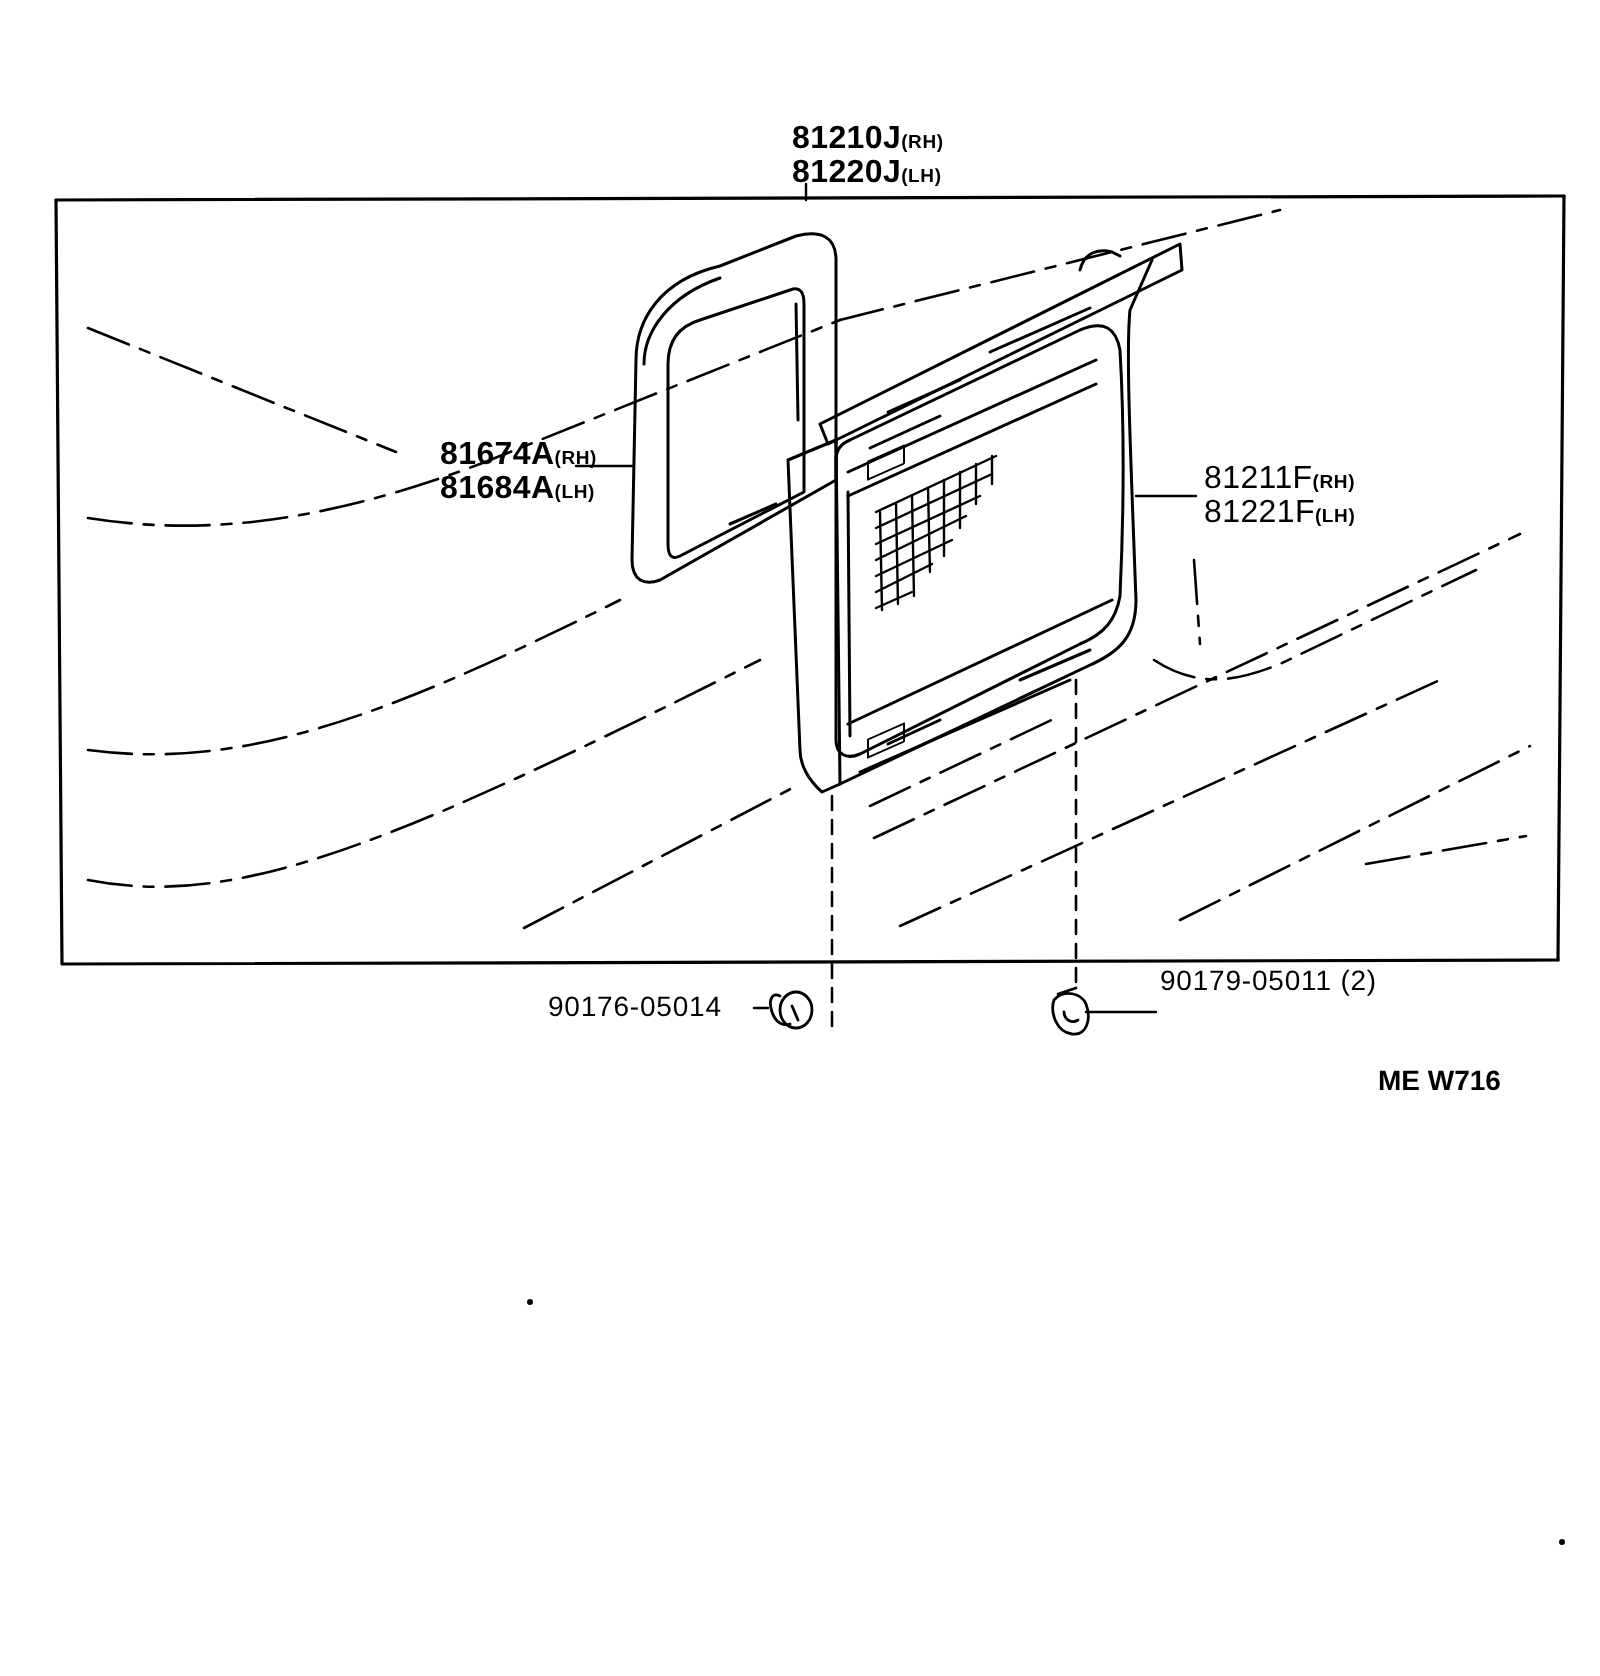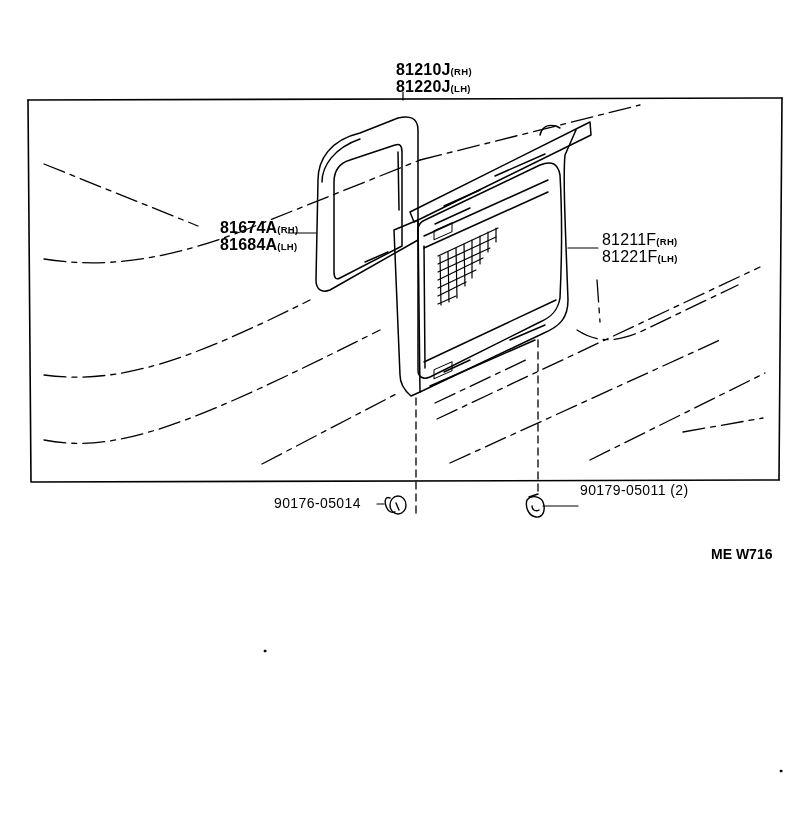--- a/index.html
+++ b/index.html
@@ -138,13 +138,13 @@
 
 <div class="lbl-thin" style="left:274px;top:495px;">
   <span>90176-05014</span>
 </div>
 
 <div class="lbl-thin" style="left:580px;top:482px;">
   <span>90179-05011</span>
   <span>(2)</span>
 </div>
 
-<div class="code" style="left:711px;top:532px;margin-top:14px;">ME W716</div>
+<div class="code" style="left:689px;top:532px;">ME W716</div>
 
 </body></html>

